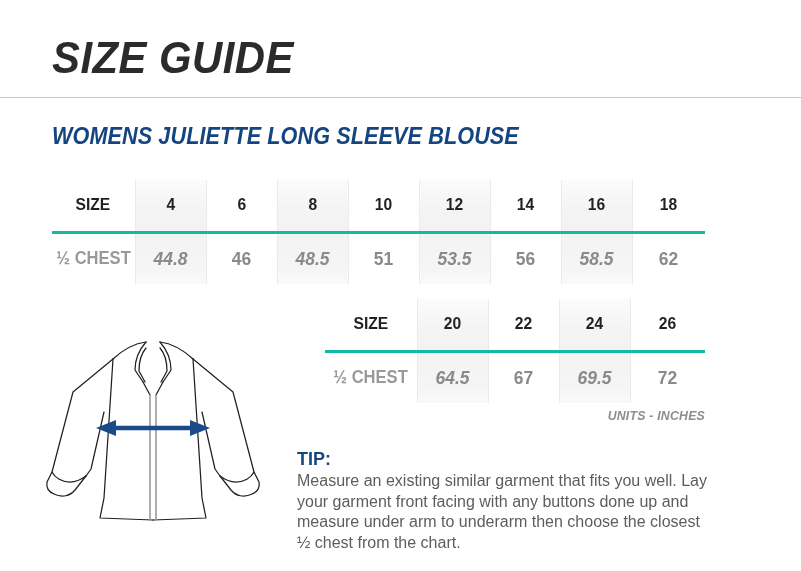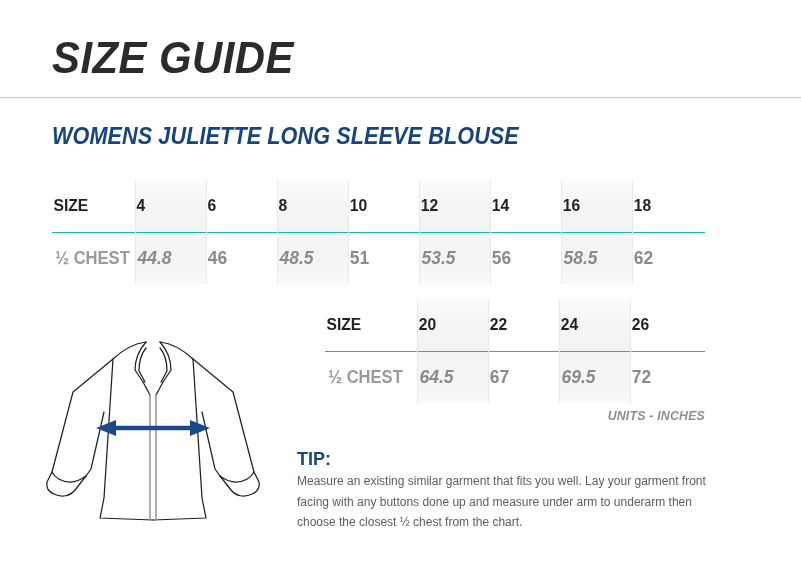--- a/index.html
+++ b/index.html
@@ -66,30 +66,30 @@
     position: absolute;
     border-collapse: collapse;
     table-layout: fixed;
   }
   .size-table.table-a { left: 52px; top: 180px; width: 653px; }
   .size-table.table-b { left: 325px; top: 299px; width: 380px; }
 
   .size-table td {
     padding: 0;
     height: 52px;
-    text-align: left;
+    text-align: center;
     vertical-align: middle;
     border-left: 1px solid #eaeaea;
     position: relative;
   }
   .size-table td.label-cell {
     border-left: none;
   }
   .size-table tr.row-values td {
-    border-top: 1px solid #14b8a6;
+    border-top: 3px solid #14b8a6;
     margin-left: 26px;
   }
 
   .cell-head {
     font-size: 17px;
     font-weight: bold;
     color: #231f20;
     transform: scaleX(0.92);
     display: inline-block;
   }
@@ -141,21 +141,21 @@
     width: 420px;
   }
   .tip-label {
     font-size: 18px;
     font-weight: bold;
     color: #14457f;
     line-height: 19px;
     margin-bottom: 2px;
   }
   .tip-body {
-    font-size: 12px;
+    font-size: 16px;
     line-height: 20.5px;
     color: #5d5d5d;
   }
 
   
   .garment {
     position: absolute;
     left: 40px;
     top: 322px;
     width: 226px;

